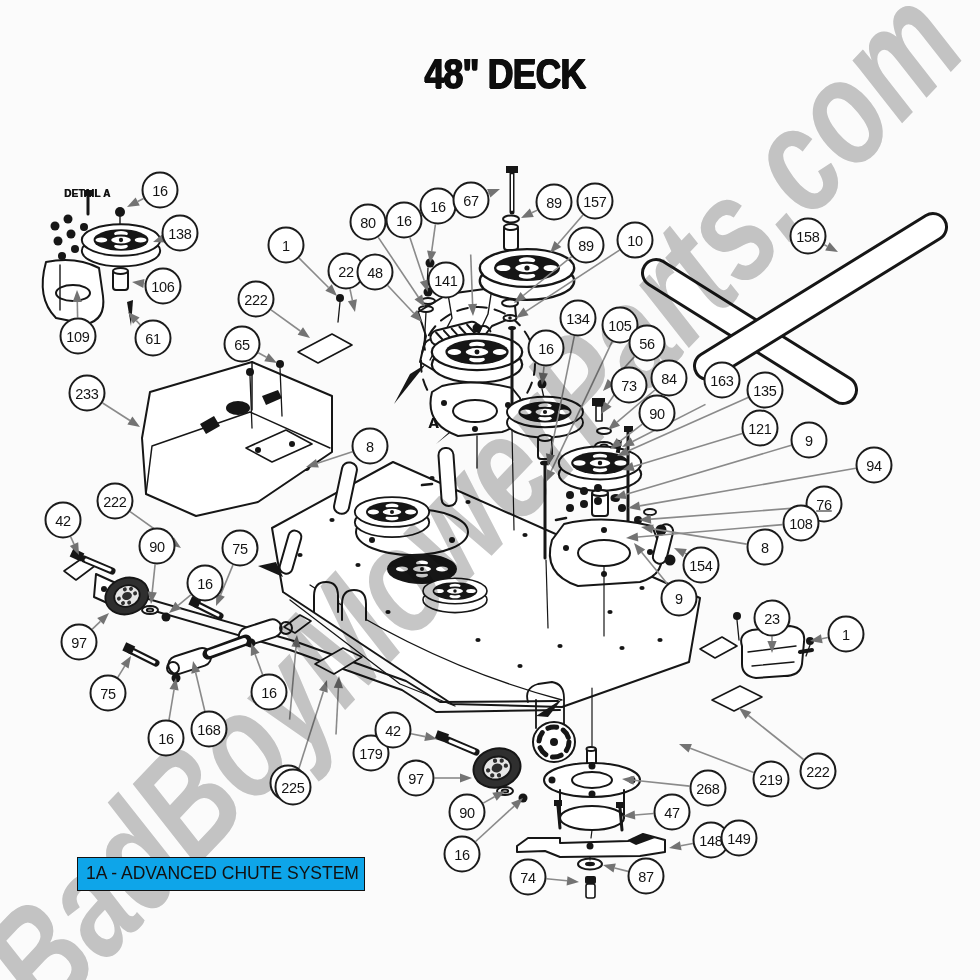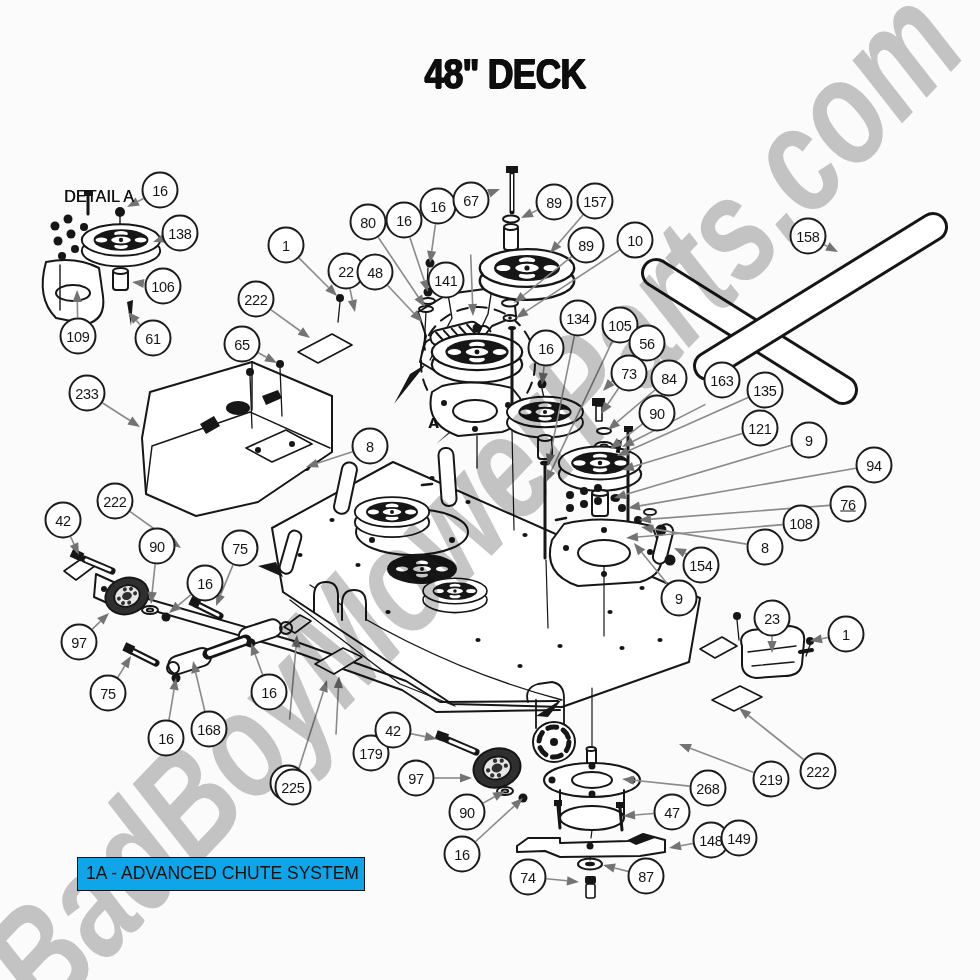--- a/index.html
+++ b/index.html
@@ -3,21 +3,21 @@
 <meta charset="utf-8">
 <style>
   html,body{margin:0;padding:0;background:#ffffff;}
   .stage{position:relative;width:980px;height:980px;background:#fbfbfb;overflow:hidden;
          font-family:"Liberation Sans",sans-serif;}
   .stage svg.base{position:absolute;left:0;top:0;}
   .wm{position:absolute;left:0;top:0;width:980px;height:980px;mix-blend-mode:multiply;pointer-events:none;}
   .page-title{position:absolute;left:505px;top:50px;transform:translateX(-50%) scaleX(.85);
     transform-origin:center top;font-size:42px;font-weight:bold;color:#0d0d0d;white-space:nowrap;
     text-shadow:.8px 0 #0d0d0d,-.8px 0 #0d0d0d,0 .5px #0d0d0d;letter-spacing:-1px;}
-  .detail-label{position:absolute;left:64px;top:188px;font-size:16px;font-weight:normal;color:#111;
+  .detail-label{position:absolute;left:64px;top:188px;font-size:10px;font-weight:bold;color:#111;
     letter-spacing:.2px;text-shadow:.4px 0 #111;}
   .a-label{position:absolute;left:428px;top:414px;font-size:15px;font-weight:bold;color:#111;
     text-shadow:.4px 0 #111;}
   .legend{position:absolute;left:77px;top:857px;width:270px;background:#0ea5e9;border:1.6px solid #111;
     padding:5px 8px 6px 8px;font-size:17.5px;line-height:20.5px;color:#111;white-space:nowrap;}
   .callout{position:absolute;width:37px;height:37px;border-radius:50%;background:#fff;
     border:2.1px solid #1c1c1c;box-sizing:border-box;display:flex;align-items:center;justify-content:center;
     font-size:14.5px;color:#141414;transform:translate(-50%,-50%);letter-spacing:-.3px;}
 </style>
 </head>
@@ -525,29 +525,29 @@
       <div class="callout" style="left: 554px; top: 202px;">89</div>
       <div class="callout" style="left: 595px; top: 201px;">157</div>
       <div class="callout" style="left: 446px; top: 236px; margin-top: 44px;">141</div>
       <div class="callout" style="left: 586px; top: 245px;">89</div>
       <div class="callout" style="left: 635px; top: 240px;">10</div>
       <div class="callout" style="left: 808px; top: 236px;">158</div>
       <div class="callout" style="left: 578px; top: 318px;">134</div>
       <div class="callout" style="left: 546px; top: 348px;">16</div>
       <div class="callout" style="left: 620px; top: 325px;">105</div>
       <div class="callout" style="left: 647px; top: 343px;">56</div>
-      <div class="callout" style="left: 629px; top: 373px;">73</div>
+      <div class="callout" style="left: 629px; top: 385px;">73</div>
       <div class="callout" style="left: 669px; top: 378px;">84</div>
       <div class="callout" style="left: 657px; top: 413px;">90</div>
       <div class="callout" style="left: 722px; top: 380px;">163</div>
       <div class="callout" style="left: 765px; top: 390px;">135</div>
       <div class="callout" style="left: 760px; top: 428px;">121</div>
       <div class="callout" style="left: 809px; top: 440px;">9</div>
       <div class="callout" style="left: 874px; top: 465px;">94</div>
-      <div class="callout" style="left: 848px; top: 504px; text-decoration: underline;">76</div>
+      <div class="callout" style="left: 824px; top: 504px; text-decoration: underline;">76</div>
       <div class="callout" style="left: 801px; top: 523px;">108</div>
       <div class="callout" style="left: 765px; top: 547px;">8</div>
       <div class="callout" style="left: 701px; top: 565px;">154</div>
       <div class="callout" style="left: 679px; top: 598px;">9</div>
       <div class="callout" style="left: 370px; top: 446px;">8</div>
       <div class="callout" style="left: 115px; top: 501px;">222</div>
       <div class="callout" style="left: 63px; top: 520px;">42</div>
       <div class="callout" style="left: 157px; top: 546px;">90</div>
       <div class="callout" style="left: 240px; top: 548px;">75</div>
       <div class="callout" style="left: 205px; top: 583px;">16</div>

